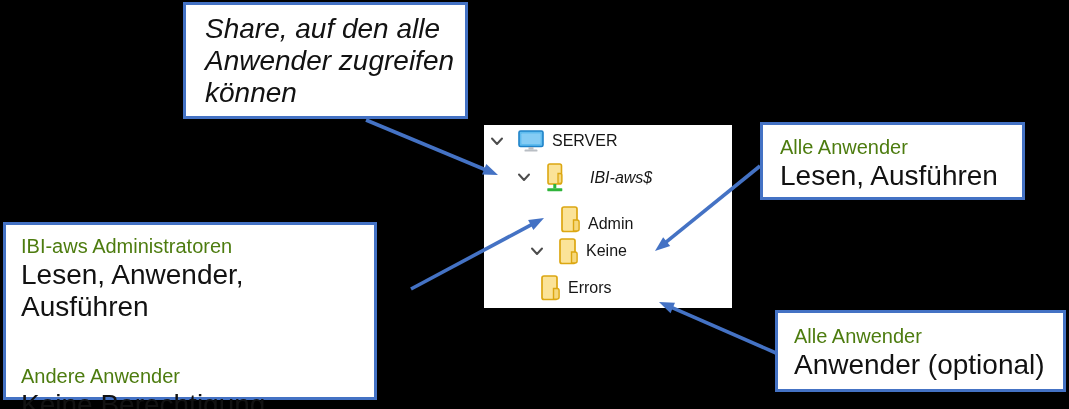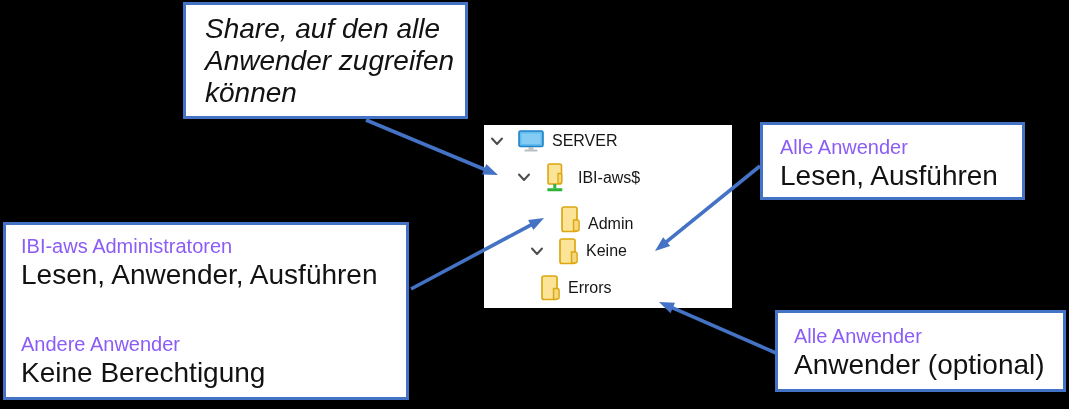--- a/index.html
+++ b/index.html
@@ -16,26 +16,26 @@
   }
 
   
   .callout {
     position: absolute;
     background: #fff;
     border: 3px solid var(--accent);
     color: #111;
   }
   .callout .big   { font-size: 28px; line-height: 32px; color: #121212; }
-  .callout .small { font-size: 20px; line-height: 26px; color: #8b5cf6; }
+  .callout .small { font-size: 20px; line-height: 26px; color: #4d7c0f; }
 
   .box-share { left: 183px; top: 2px; width: 285px; height: 117px; padding: 8px 10px 0 19px; }
   .box-share .big { display: block; font-style: italic; }
 
-  .box-admin { left: 3px; top: 222px; width: 406px; height: 178px; padding: 8px 2px 0 15px; }
+  .box-admin { left: 3px; top: 222px; width: 374px; height: 178px; padding: 8px 2px 0 15px; }
   .box-admin .group + .group { margin-top: 40px; }
 
   .box-read  { left: 760px; top: 122px; width: 265px; height: 78px; padding: 9px 10px 0 17px; }
   .box-write { left: 775px; top: 310px; width: 291px; height: 82px; padding: 10px 10px 0 16px; }
 
   
   .tree-panel {
     position: absolute;
     left: 484px; top: 125px;
     width: 248px; height: 183px;
@@ -51,21 +51,21 @@
   }
   .tree-label {
     font-size: 16px;
     color: #161616;
     white-space: nowrap;
   }
   .chev { flex: 0 0 auto; display: inline-flex; }
   .ticon { flex: 0 0 auto; display: inline-flex; }
 
   .r1 { padding-left: 6px; }  .r1 .chev { margin-right: 14px; } .r1 .tree-label { margin-left: 8px; }
-  .r2 { padding-left: 33px; } .r2 .chev { margin-right: 14px; } .r2 .tree-label { margin-left: 12px; }
+  .r2 { padding-left: 33px; } .r2 .chev { margin-right: 14px; } .r2 .tree-label { margin-left: 24px; font-style: italic; }
   .r3 { padding-left: 77px; align-items: flex-end; } .r3 .tree-label { margin-left: 7px; }
   .r4 { padding-left: 46px; } .r4 .chev { margin-right: 15px; } .r4 .tree-label { margin-left: 7px; }
   .r5 { padding-left: 57px; } .r5 .tree-label { margin-left: 7px; }
 
   
   .arrows {
     position: absolute;
     left: 0; top: 0;
     width: 1069px; height: 409px;
     pointer-events: none;

